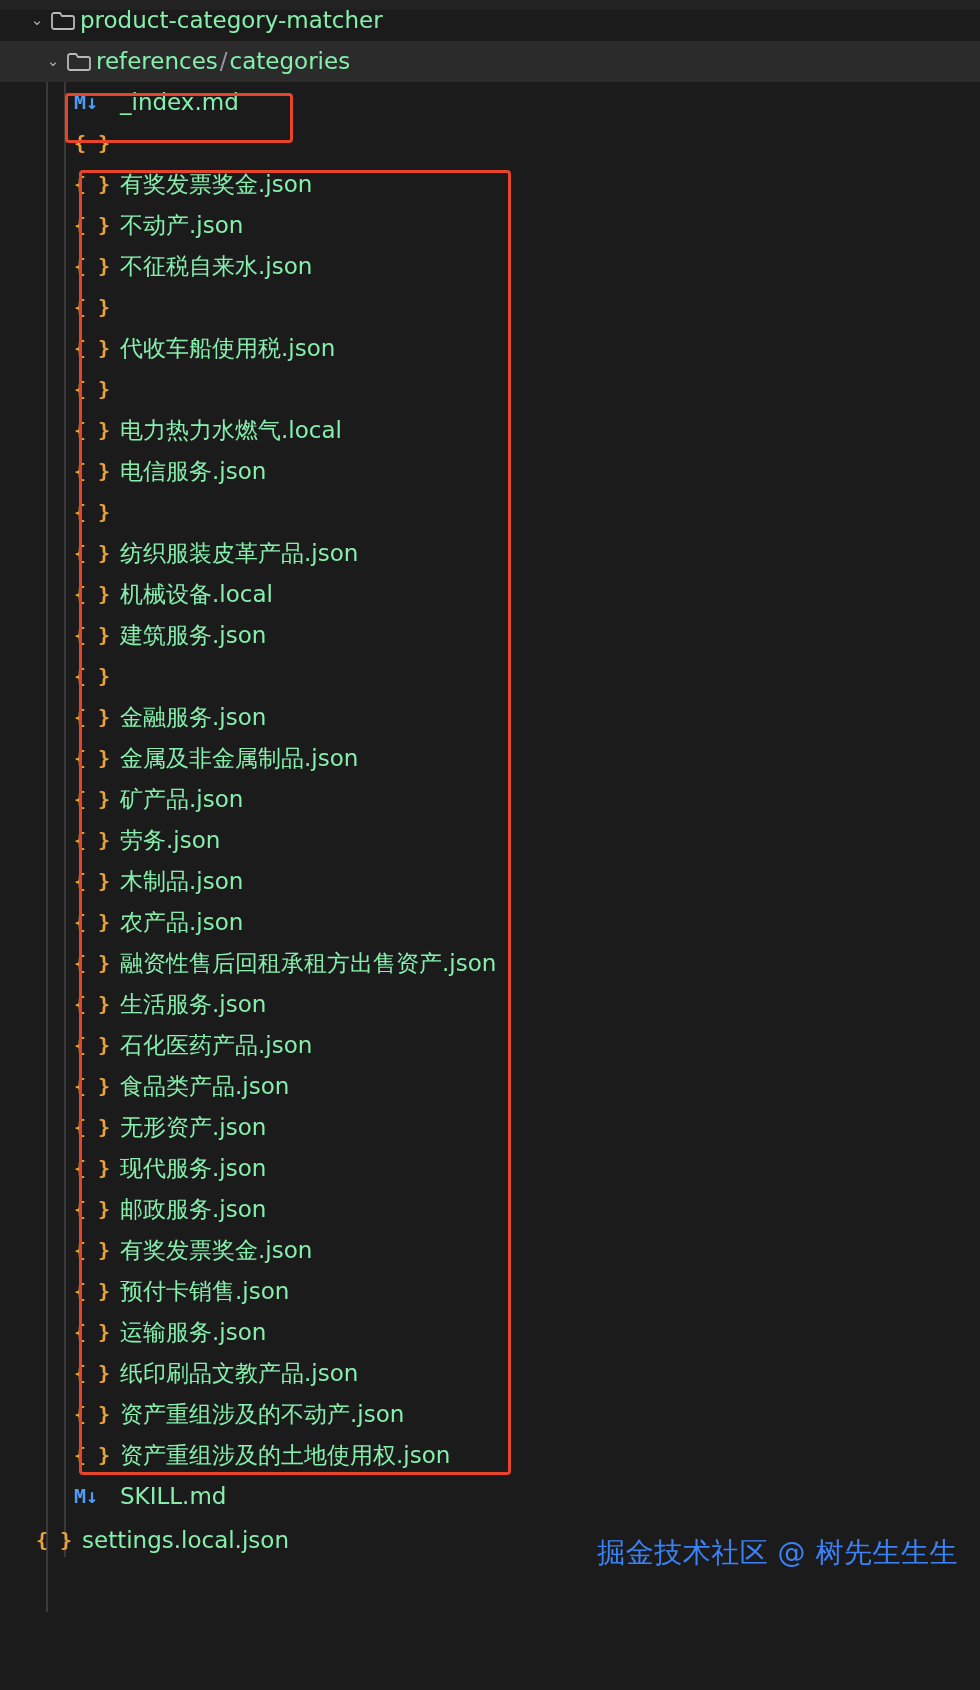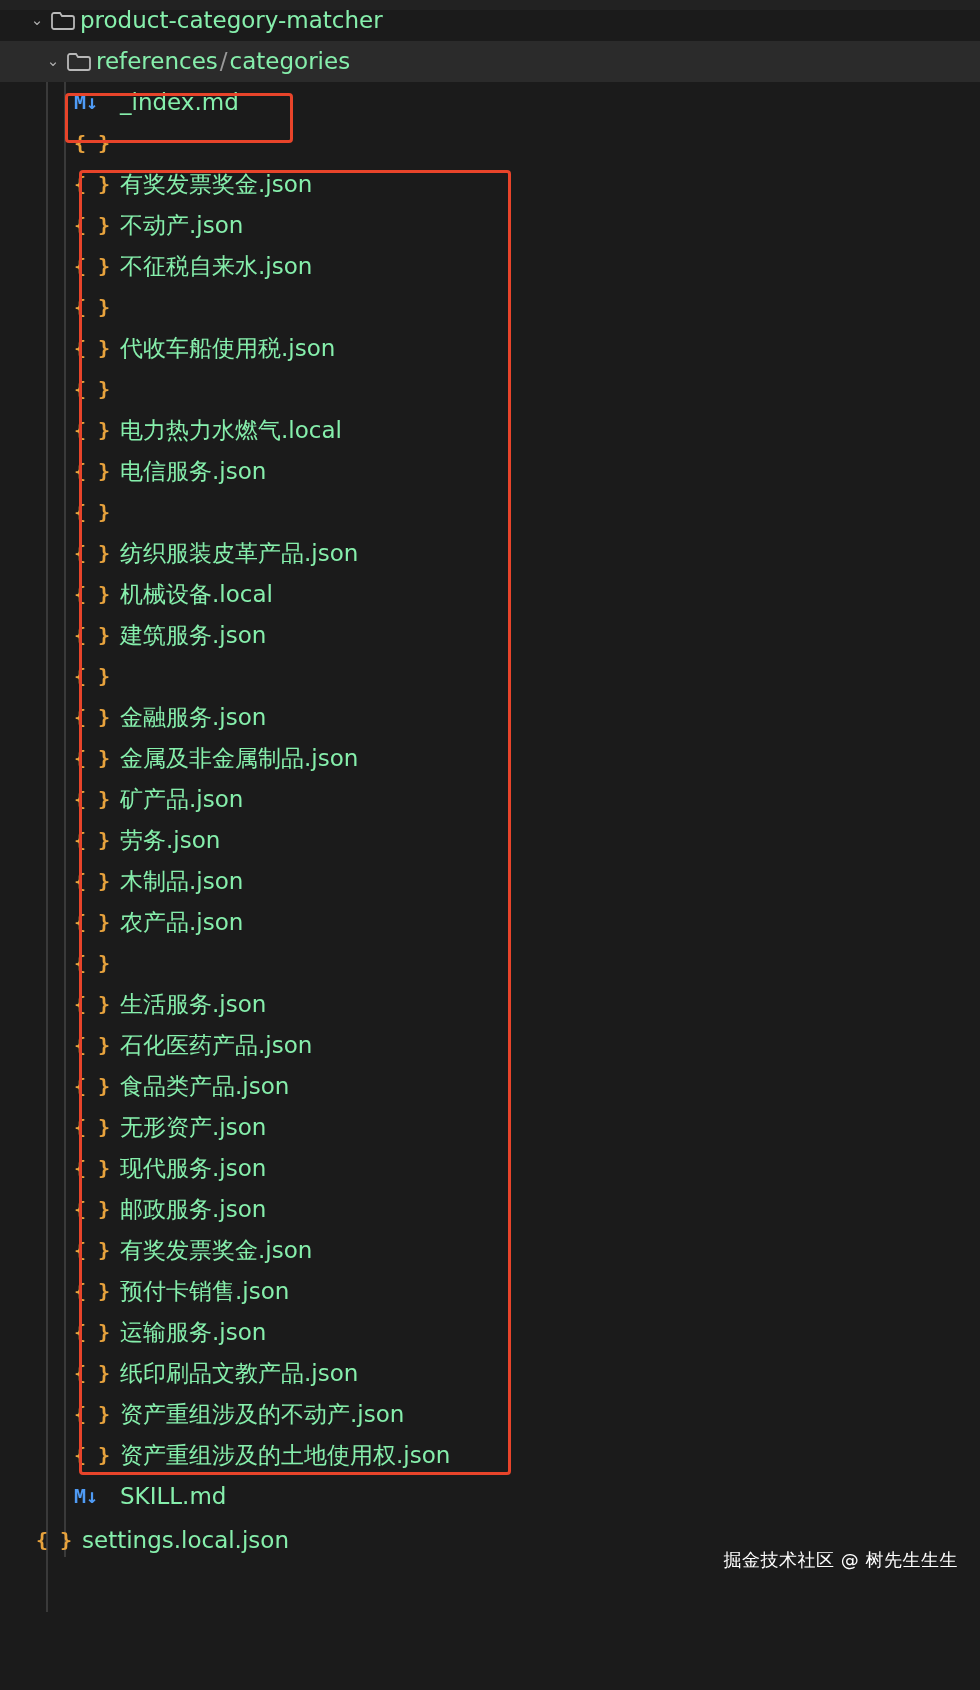--- a/index.html
+++ b/index.html
@@ -89,22 +89,22 @@
     position: absolute;
     border: 3px solid #e8442a;
     border-radius: 4px;
     pointer-events: none;
   }
 
   .watermark {
     position: absolute;
     right: 22px;
     bottom: 118px;
-    color: #ffffff;
-    font-size: 18px;
+    color: #3b82f6;
+    font-size: 28px;
     letter-spacing: 0.5px;
   }
   .topstrip {
     position: absolute;
     left: 0; top: 0;
     width: 980px; height: 10px;
     background: #222;
   }
   .bottom-cut {
     position: absolute;
@@ -229,20 +229,21 @@
       <div class="row indent-3">
         <span class="file-icon icon-json">{ }</span>
         <span class="label">木制品.json</span>
       </div>
       <div class="row indent-3">
         <span class="file-icon icon-json">{ }</span>
         <span class="label">农产品.json</span>
       </div>
       <div class="row indent-3">
         <span class="file-icon icon-json">{ }</span>
+        <span class="label">融资性售后回租承租方出售资产.json</span>
       </div>
       <div class="row indent-3">
         <span class="file-icon icon-json">{ }</span>
         <span class="label">生活服务.json</span>
       </div>
       <div class="row indent-3">
         <span class="file-icon icon-json">{ }</span>
         <span class="label">石化医药产品.json</span>
       </div>
       <div class="row indent-3">

